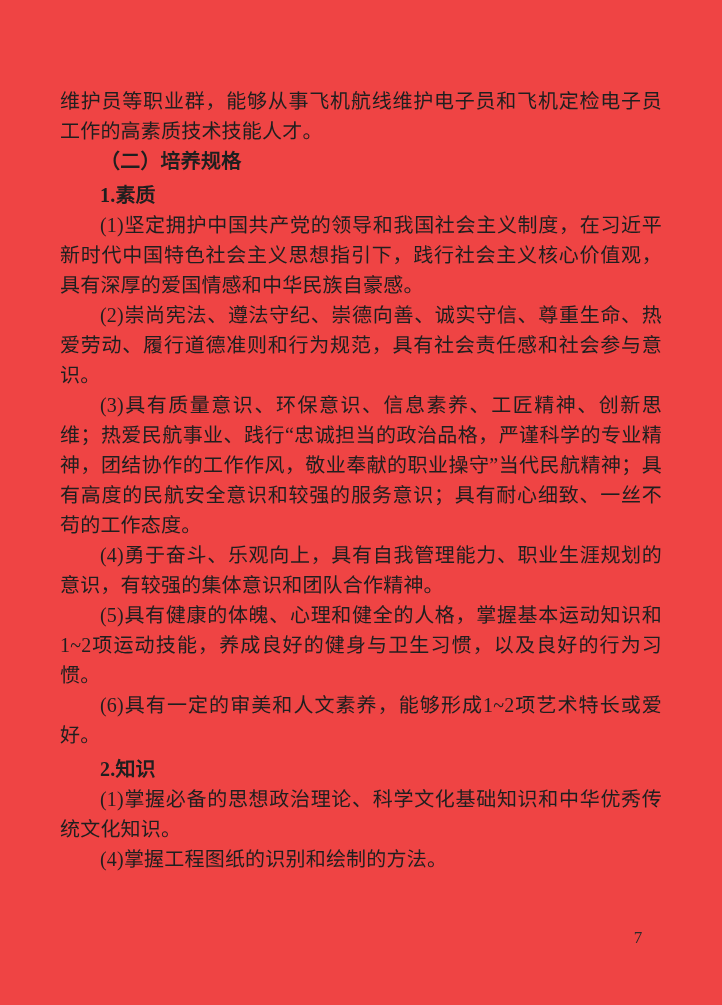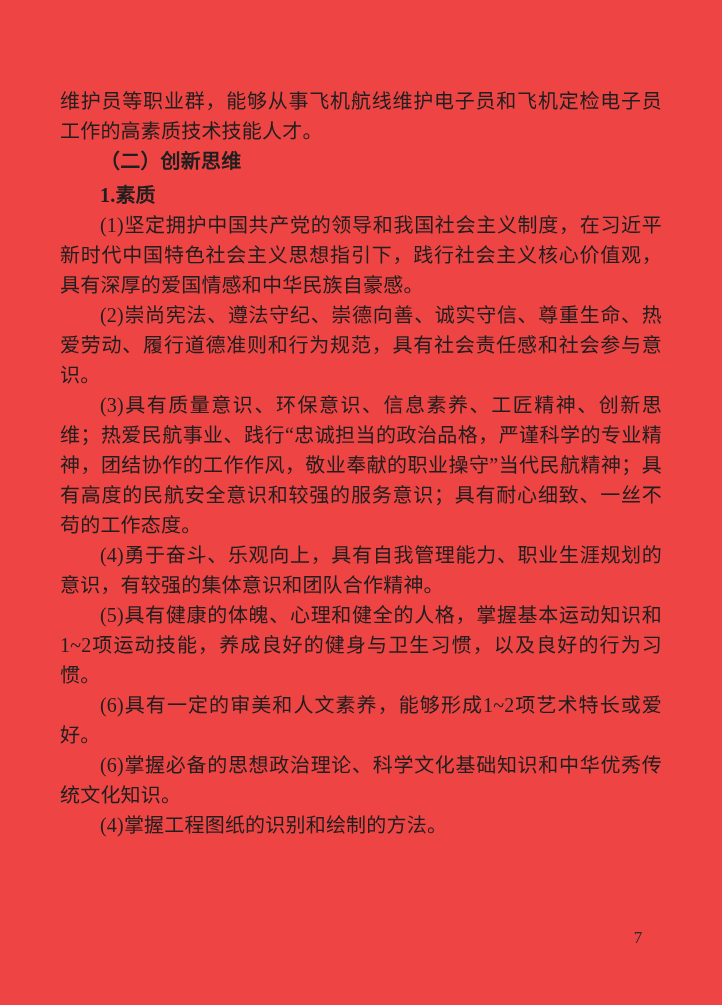--- a/index.html
+++ b/index.html
@@ -53,25 +53,26 @@
     text-align: center;
     color: #2a2a2a;
   }
 </style>
 </head>
 <body>
 
 <div class="page">
   <div class="page-content">
     <p class="continuation">维护员等职业群，能够从事飞机航线维护电子员和飞机定检电子员工作的高素质技术技能人才。</p>
-    <p class="section-heading">（二）创新思维</p>
+    <p class="section-heading">（二）培养规格</p>
     <p class="subsection-heading">1.素质</p>
     <p class="body">(1)坚定拥护中国共产党的领导和我国社会主义制度，在习近平新时代中国特色社会主义思想指引下，践行社会主义核心价值观，具有深厚的爱国情感和中华民族自豪感。</p>
     <p class="body">(2)崇尚宪法、遵法守纪、崇德向善、诚实守信、尊重生命、热爱劳动、履行道德准则和行为规范，具有社会责任感和社会参与意识。</p>
     <p class="body">(3)具有质量意识、环保意识、信息素养、工匠精神、创新思维；热爱民航事业、践行“忠诚担当的政治品格，严谨科学的专业精神，团结协作的工作作风，敬业奉献的职业操守”当代民航精神；具有高度的民航安全意识和较强的服务意识；具有耐心细致、一丝不苟的工作态度。</p>
     <p class="body">(4)勇于奋斗、乐观向上，具有自我管理能力、职业生涯规划的意识，有较强的集体意识和团队合作精神。</p>
     <p class="body">(5)具有健康的体魄、心理和健全的人格，掌握基本运动知识和1~2项运动技能，养成良好的健身与卫生习惯，以及良好的行为习惯。</p>
     <p class="body">(6)具有一定的审美和人文素养，能够形成1~2项艺术特长或爱好。</p>
-    <p class="body">(6)掌握必备的思想政治理论、科学文化基础知识和中华优秀传统文化知识。</p>
+    <p class="subsection-heading">2.知识</p>
+    <p class="body">(1)掌握必备的思想政治理论、科学文化基础知识和中华优秀传统文化知识。</p>
     <p class="body">(4)掌握工程图纸的识别和绘制的方法。</p>
   </div>
   <div class="page-number">7</div>
 </div>
 
 </body></html>

